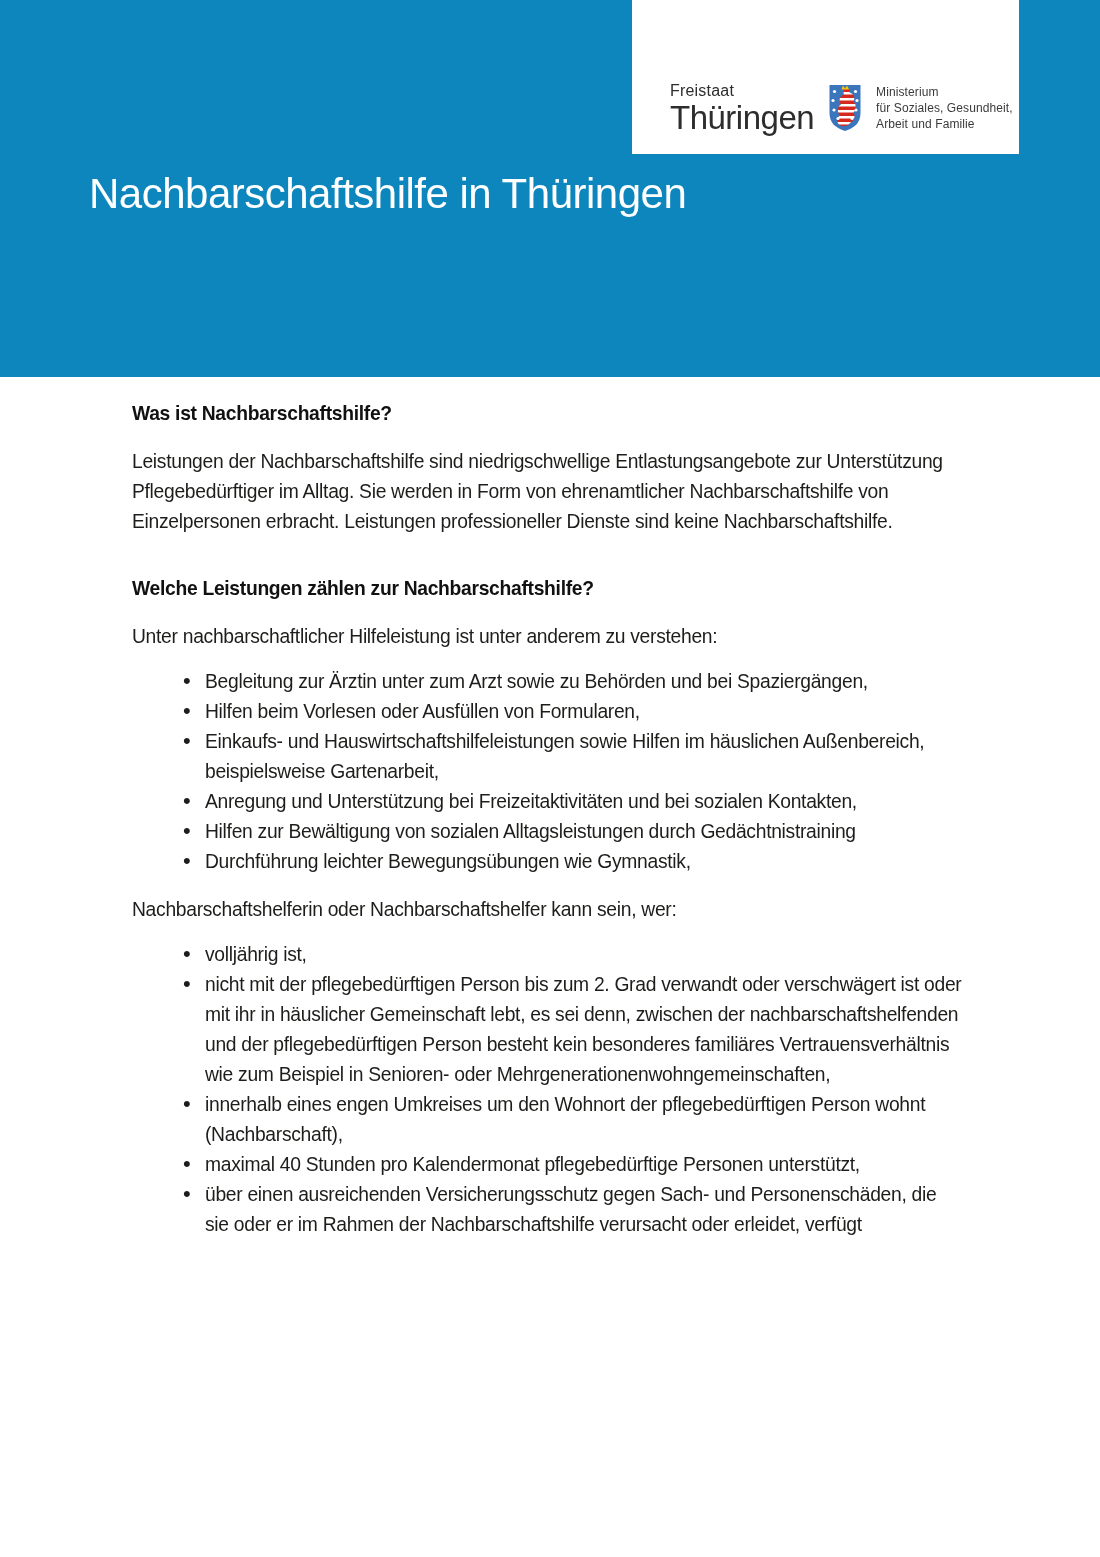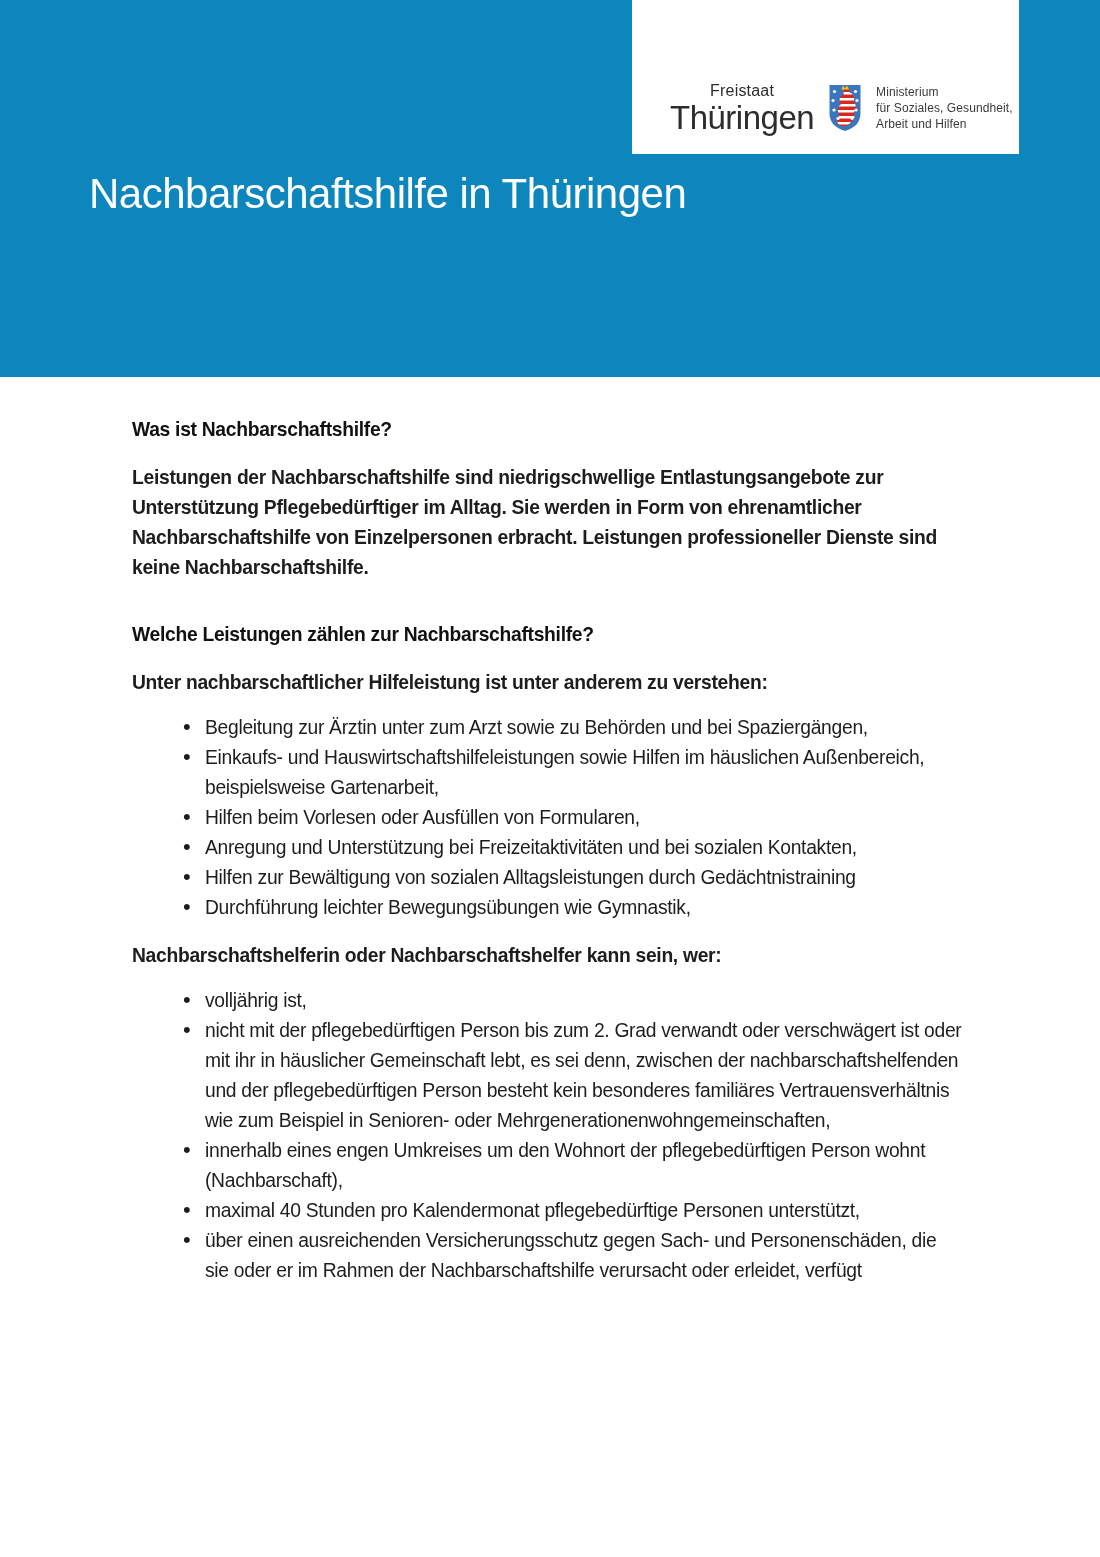--- a/index.html
+++ b/index.html
@@ -30,51 +30,51 @@
   
   .logo-card {
     position: absolute; left: 632px; top: 0;
     width: 387px; height: 154px;
     background: #ffffff;
   }
   .logo-row {
     position: absolute; left: 38px; bottom: 20px;
     display: flex; align-items: center; gap: 14px;
   }
-  .wordmark { text-align: center; color: #2d2d2d; }
+  .wordmark { text-align: left; color: #2d2d2d; }
   .wordmark .freistaat {
     font-size: 16px; font-weight: 400; letter-spacing: 0.2px;
     margin-bottom: 1px;
   }
   .wordmark .thueringen {
     font-size: 33px; font-weight: 400; letter-spacing: -0.5px;
     line-height: 1;
   }
   .coat { display: block; }
   .ministry {
     font-size: 12px; line-height: 16px;
     color: #3a3a3a; letter-spacing: 0.1px;
   }
 
   
   .content {
     position: absolute; left: 132px; top: 377px;
     width: 830px;
-    padding-top: 38px;
+    padding-top: 22px;
     color: #1d1d1b;
     font-size: 19.3px; line-height: 30px;
     letter-spacing: -0.3px;
   }
   .content h2 {
     font-size: 19.3px; line-height: 30px;
     font-weight: 700; color: #111111;
     margin: 37px 0 15px 0;
   }
   .content section:first-child h2 { margin-top: 0; }
-  .content p { margin: 18px 0 15px 0; font-weight: bold; }
+  .content p { margin: 18px 0 15px 0; }
   .content ul {
     list-style: none;
     margin: 0 0 15px 0;
     padding: 0 0 0 73px;
   }
   .content li { position: relative; }
   .content li::before {
     content: "\2022";
     position: absolute; left: -22px; top: -1px;
     font-size: 22px;
@@ -115,42 +115,42 @@
           <circle cx="10" cy="33" r="3.2" fill="#ffffff"></circle>
           <circle cx="58" cy="33" r="3.2" fill="#ffffff"></circle>
           <circle cx="12" cy="52" r="3.2" fill="#ffffff"></circle>
           <circle cx="56" cy="52" r="3.2" fill="#ffffff"></circle>
           <circle cx="20" cy="69" r="3.2" fill="#ffffff"></circle>
           <circle cx="48" cy="69" r="3.2" fill="#ffffff"></circle>
         </svg>
         <div class="ministry">
           <div>Ministerium</div>
           <div>für Soziales, Gesundheit,</div>
-          <div>Arbeit und Hilfen</div>
+          <div>Arbeit und Familie</div>
         </div>
       </div>
     </div>
 
     <h1 class="hero-title">Nachbarschaftshilfe in Thüringen</h1>
   </header>
 
   <main class="content">
 
     <section>
       <h2>Was ist Nachbarschaftshilfe?</h2>
       <p>Leistungen der Nachbarschaftshilfe sind niedrigschwellige Entlastungsangebote zur Unterstützung Pflegebedürftiger im Alltag. Sie werden in Form von ehrenamtlicher Nachbarschaftshilfe von Einzelpersonen erbracht. Leistungen professioneller Dienste sind keine Nachbarschaftshilfe.</p>
     </section>
 
     <section>
       <h2>Welche Leistungen zählen zur Nachbarschaftshilfe?</h2>
       <p>Unter nachbarschaftlicher Hilfeleistung ist unter anderem zu verstehen:</p>
       <ul>
           <li>Begleitung zur Ärztin unter zum Arzt sowie zu Behörden und bei Spaziergängen,</li>
+          <li>Hilfen beim Vorlesen oder Ausfüllen von Formularen,</li>
           <li>Einkaufs- und Hauswirtschaftshilfeleistungen sowie Hilfen im häuslichen Außenbereich, beispielsweise Gartenarbeit,</li>
-          <li>Hilfen beim Vorlesen oder Ausfüllen von Formularen,</li>
           <li>Anregung und Unterstützung bei Freizeitaktivitäten und bei sozialen Kontakten,</li>
           <li>Hilfen zur Bewältigung von sozialen Alltagsleistungen durch Gedächtnistraining</li>
           <li>Durchführung leichter Bewegungsübungen wie Gymnastik,</li>
         </ul>
     </section>
 
     <section>
       <p>Nachbarschaftshelferin oder Nachbarschaftshelfer kann sein, wer:</p>
       <ul>
           <li>volljährig ist,</li>

